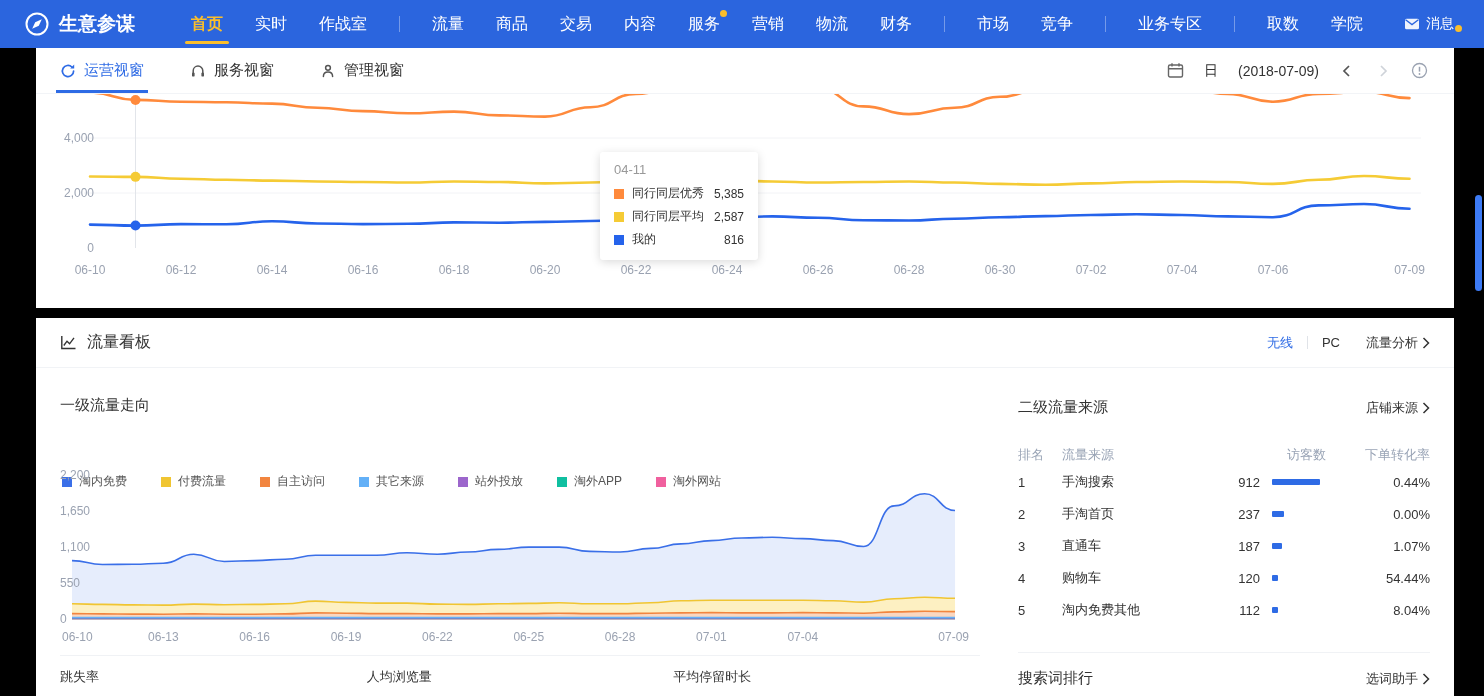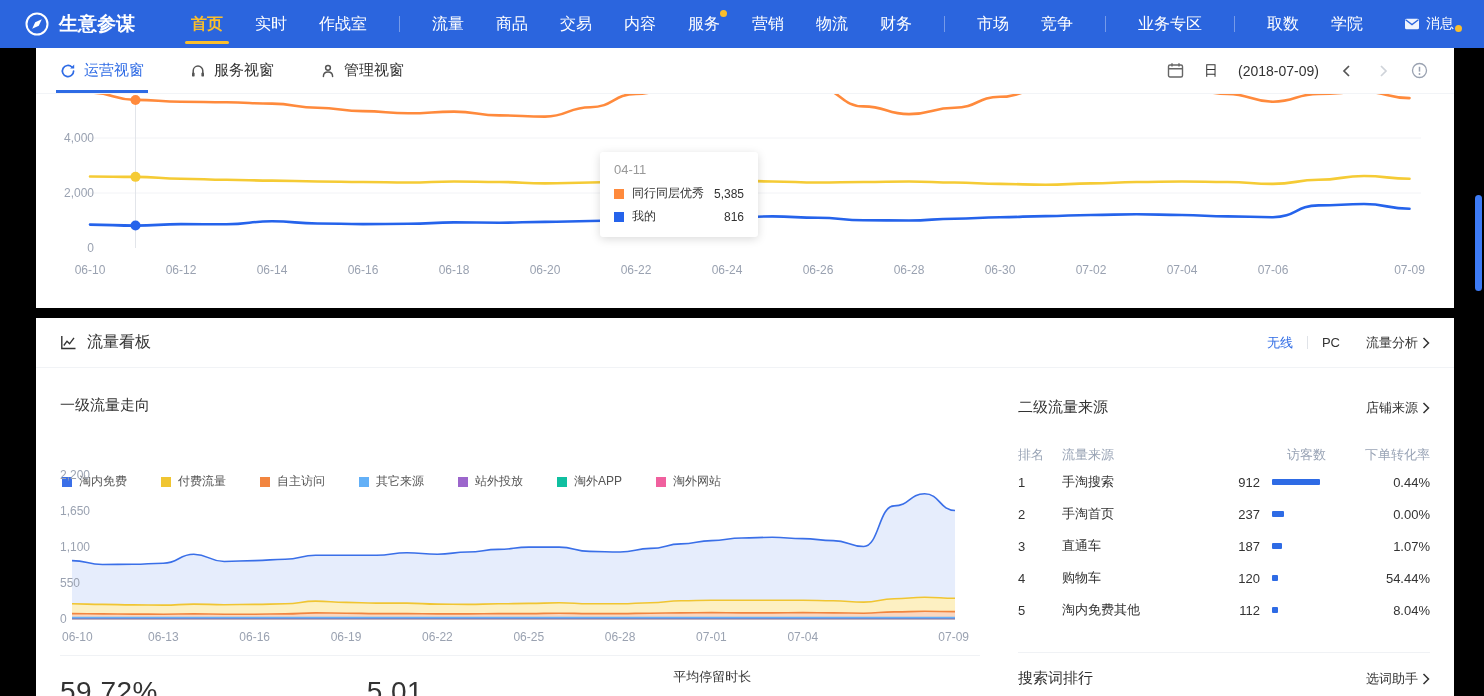--- a/index.html
+++ b/index.html
@@ -243,20 +243,25 @@
           <text x="1146" y="180" text-anchor="middle" class="ax">07-04</text>
           <text x="1237" y="180" text-anchor="middle" class="ax">07-06</text>
           <text x="1373.5" y="180" text-anchor="middle" class="ax">07-09</text>
         </svg>
       <div class="tooltip">
         <div class="tt-date">04-11</div>
         <div class="tt-row">
           <span class="sq" style="background: rgb(255, 138, 60);"></span>
           <span class="tt-label">同行同层优秀</span>
           <span class="tt-val">5,385</span>
+        </div>
+        <div class="tt-row">
+          <span class="sq" style="background: rgb(245, 203, 53);"></span>
+          <span class="tt-label">同行同层平均</span>
+          <span class="tt-val">2,587</span>
         </div>
         <div class="tt-row">
           <span class="sq" style="background: rgb(37, 99, 235);"></span>
           <span class="tt-label">我的</span>
           <span class="tt-val">816</span>
         </div>
       </div>
     </div>
   </div>
 
@@ -342,23 +347,25 @@
             <text x="286.05" y="186" text-anchor="middle" class="ax">06-19</text>
             <text x="377.4" y="186" text-anchor="middle" class="ax">06-22</text>
             <text x="468.75" y="186" text-anchor="middle" class="ax">06-25</text>
             <text x="560.1" y="186" text-anchor="middle" class="ax">06-28</text>
             <text x="651.4499999999999" y="186" text-anchor="middle" class="ax">07-01</text>
             <text x="742.8" y="186" text-anchor="middle" class="ax">07-04</text>
             <text x="909.05" y="186" text-anchor="end" class="ax">07-09</text>
           </svg>
         <div class="stats">
           <div class="stat">
+            <div class="s-label">跳失率</div>
             <div class="s-value">59.72%</div>
           </div>
           <div class="stat">
+            <div class="s-label">人均浏览量</div>
             <div class="s-value">5.01</div>
           </div>
           <div class="stat">
             <div class="s-label">平均停留时长</div>
             <div class="s-value">17.48秒</div>
           </div>
         </div>
       </div>
 
       <div class="right-col">

